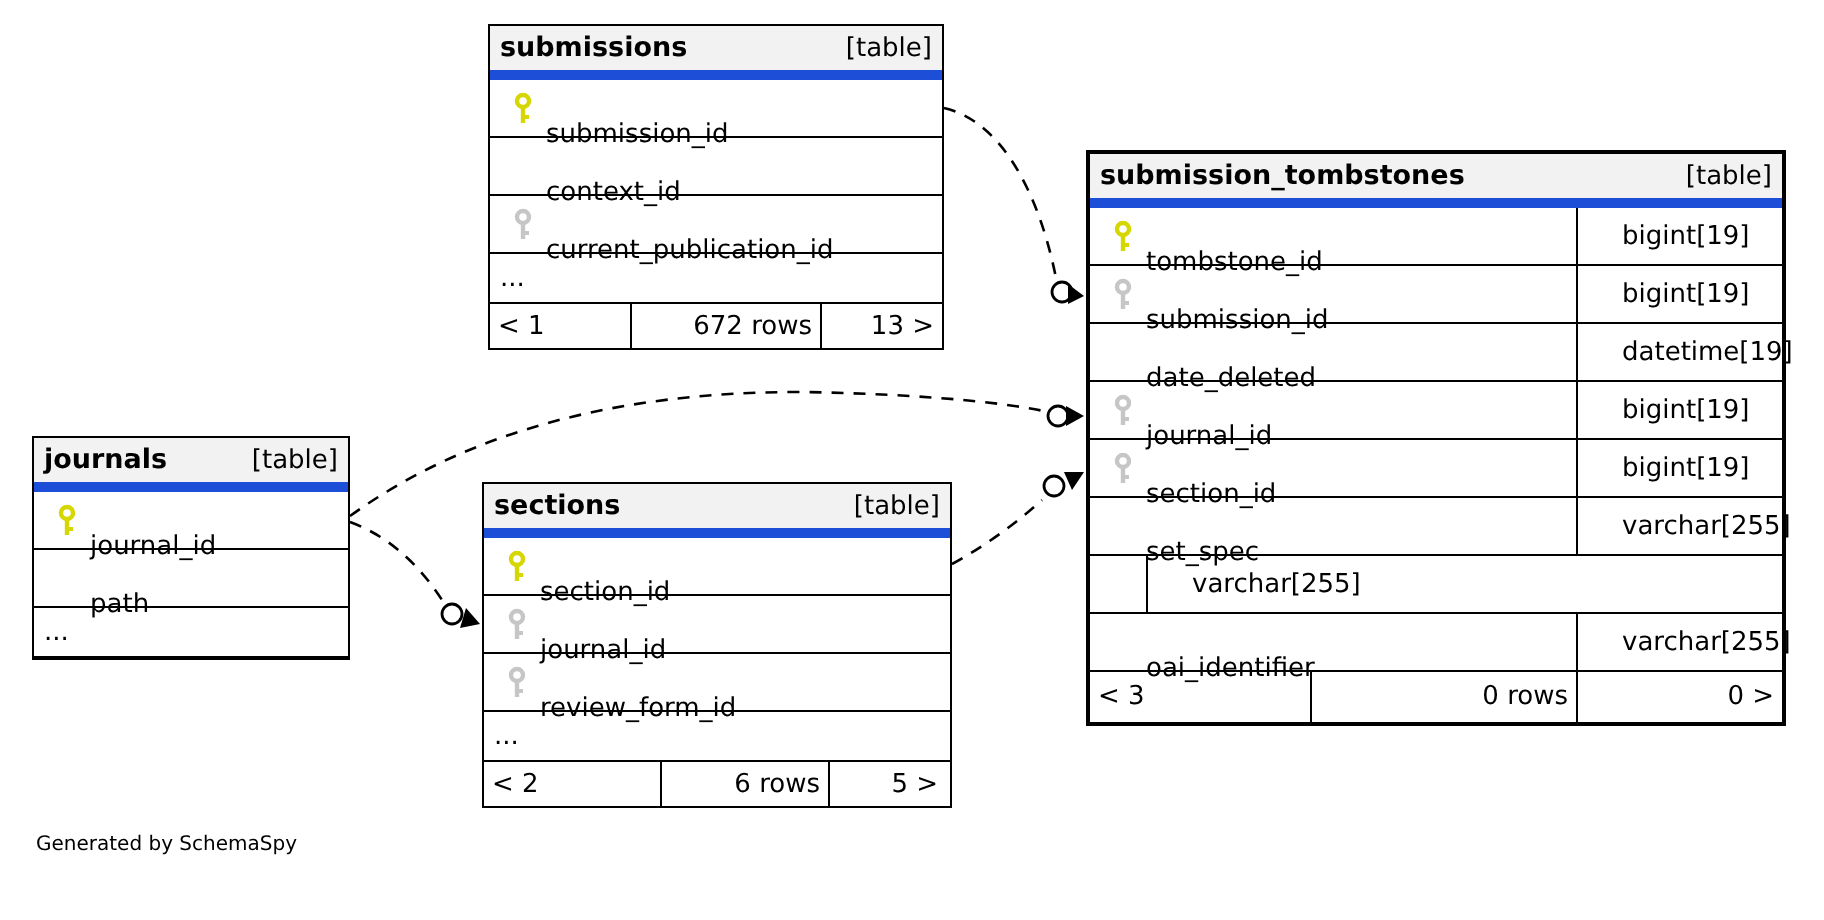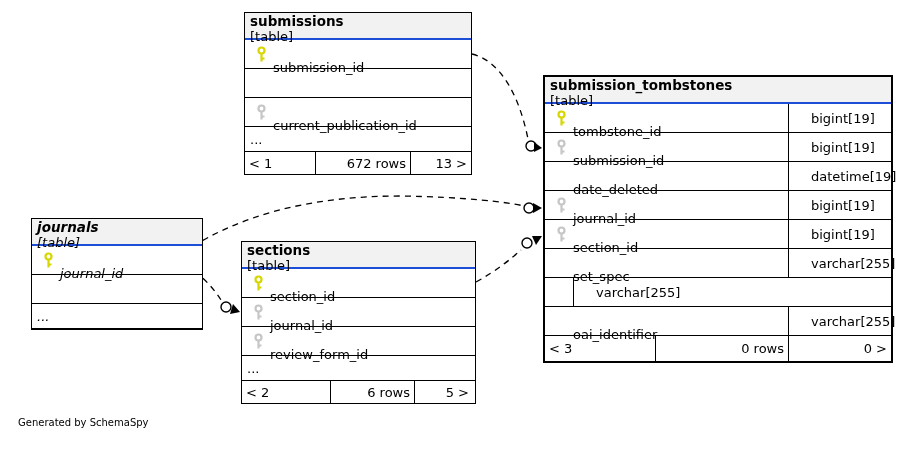--- a/index.html
+++ b/index.html
@@ -9,23 +9,23 @@
   }
   .canvas { position:relative; width:912px; height:460px; overflow:hidden; background:#fff; }
   svg.links { position:absolute; left:0; top:0; pointer-events:none; }
   .rel-path { fill:none; stroke:#000; stroke-width:1.3; stroke-dasharray:6 5; }
   .rel-circle { fill:#fff; stroke:#000; stroke-width:1.4; }
   .rel-arrow { fill:#000; stroke:none; }
 
   .tbl { position:absolute; background:#fff; border:1px solid #000; box-sizing:border-box; }
   .tbl.focal { border-width:2px; }
   .thead {
-    display:flex; justify-content:space-between; 
-    background:var(--header-bg,#f2f2f2); border-bottom:2px solid #1d4ed8;
-    height:27px; padding:0 5px; box-sizing:border-box;flex-direction:column;
+    display:flex; justify-content:space-between; align-items:center;
+    background:var(--header-bg,#f2f2f2); border-bottom:5px solid #1d4ed8;
+    height:27px; padding:0 5px; box-sizing:border-box;
   }
   .tname { font-weight:bold; font-size:13.5px; }
   .ttag  { font-size:13px; }
   .trow { display:flex; align-items:stretch; border-bottom:1px solid #000; height:28px; }
   .keycell { width:24px; margin-left:4px; display:flex; align-items:center; justify-content:center; flex:none; }
   .cname { flex:1; display:flex; align-items:center;margin-top:26px; }
   .ctype { width:103px; flex:none; border-left:1px solid #000; display:flex; align-items:center;
            padding-left:22px; box-sizing:border-box; }
   .dots { height:24px; border-bottom:1px solid #000; display:flex; align-items:center; padding-left:5px; }
   .tfoot { display:flex; height:22px; align-items:stretch; }
@@ -70,20 +70,21 @@
         <svg width="11" height="17" viewBox="0 0 11 17">
             <circle cx="5.5" cy="4.5" r="3" fill="none" stroke="currentColor" stroke-width="2.2"></circle>
             <line x1="5.5" y1="7.5" x2="5.5" y2="15.5" stroke="currentColor" stroke-width="2.2"></line>
             <line x1="5.5" y1="12.5" x2="8.5" y2="12.5" stroke="currentColor" stroke-width="2"></line>
           </svg>
       </span>
       <span class="cname">submission_id</span>
     </div>
     <div class="trow">
       <span class="keycell"></span>
+      <span class="cname">context_id</span>
     </div>
     <div class="trow">
       <span class="keycell keyicon fk">
         <svg width="11" height="17" viewBox="0 0 11 17">
             <circle cx="5.5" cy="4.5" r="3" fill="none" stroke="currentColor" stroke-width="2.2"></circle>
             <line x1="5.5" y1="7.5" x2="5.5" y2="15.5" stroke="currentColor" stroke-width="2.2"></line>
             <line x1="5.5" y1="12.5" x2="8.5" y2="12.5" stroke="currentColor" stroke-width="2"></line>
           </svg>
       </span>
       <span class="cname">current_publication_id</span>
@@ -164,37 +165,38 @@
       <span class="cname">oai_identifier</span>
       <span class="ctype">varchar[255]</span>
     </div>
     <div class="tfoot" style="height:25px">
       <span class="fcell left" style="width:110px">&lt; 3</span>
       <span class="fcell mid" style="width:133px">0 rows</span>
       <span class="fcell right" style="width:103px">0 &gt;</span>
     </div>
   </div>
 
-  <div class="tbl" style="left:31px; top:218px; width:172px;font-style:italic;">
+  <div class="tbl" style="left:16px; top:218px; width:159px;">
     <div class="thead">
       <span class="tname">journals</span>
       <span class="ttag">[table]</span>
     </div>
     <div class="trow">
       <span class="keycell keyicon pk">
         <svg width="11" height="17" viewBox="0 0 11 17">
             <circle cx="5.5" cy="4.5" r="3" fill="none" stroke="currentColor" stroke-width="2.2"></circle>
             <line x1="5.5" y1="7.5" x2="5.5" y2="15.5" stroke="currentColor" stroke-width="2.2"></line>
             <line x1="5.5" y1="12.5" x2="8.5" y2="12.5" stroke="currentColor" stroke-width="2"></line>
           </svg>
       </span>
       <span class="cname">journal_id</span>
     </div>
     <div class="trow">
       <span class="keycell"></span>
+      <span class="cname">path</span>
     </div>
     <div class="dots">...</div>
   </div>
 
   <div class="tbl" style="left:241px; top:241px; width:235px;">
     <div class="thead">
       <span class="tname">sections</span>
       <span class="ttag">[table]</span>
     </div>
     <div class="trow">

